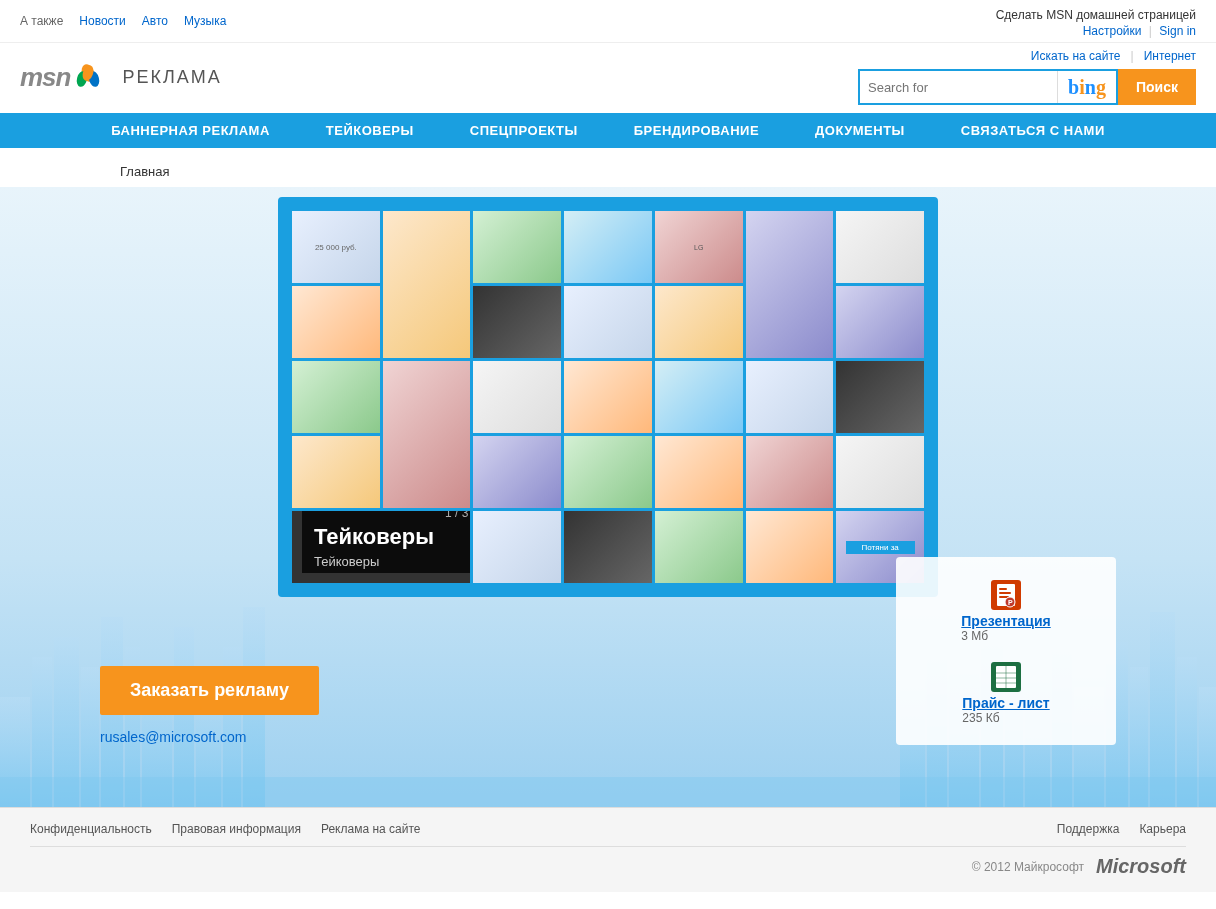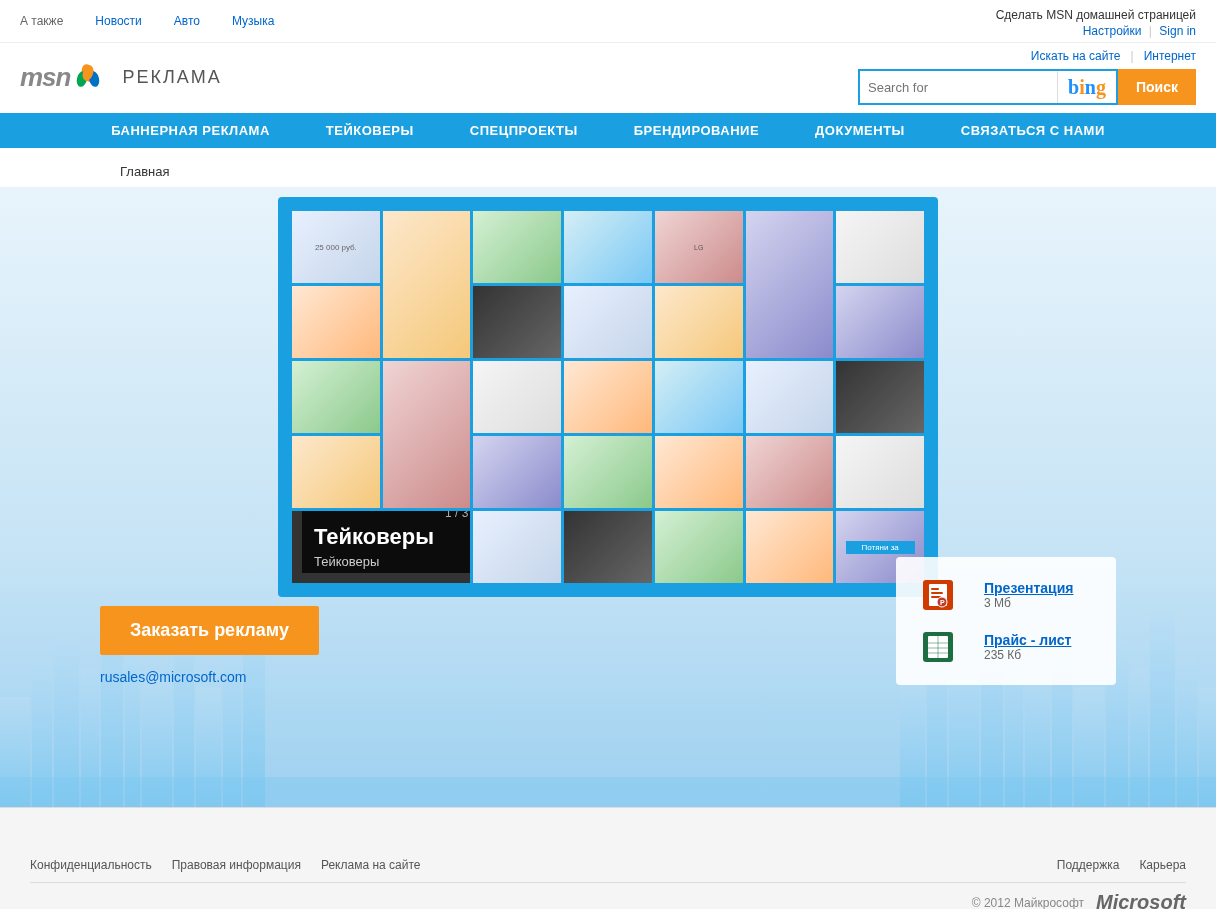--- a/index.html
+++ b/index.html
@@ -8,21 +8,21 @@
     
     .top-bar {
       display: flex;
       justify-content: space-between;
       align-items: flex-start;
       padding: 8px 20px 4px 20px;
       border-bottom: 1px solid #eee;
     }
     .top-left-links {
       display: flex;
-      gap: 32px;
+      gap: 16px;
       align-items: center;
       padding-top: 6px;
     }
     .top-left-links span {
       color: #666;
       font-size: 12px;
     }
     .top-left-links a {
       color: #0066cc;
       font-size: 12px;
@@ -282,23 +282,24 @@
       background: rgba(255,255,255,0.9);
       padding: 16px 24px;
       border-radius: 4px;
       z-index: 10;
       position: relative;
       min-width: 220px;
     }
     .download-item {
       display: flex;
       align-items: center;
-      gap: 28px;
+      gap: 0;
       cursor: pointer;
       padding: 4px 0;
+      flex-direction: column;
     }
     .download-icon {
       width: 36px;
       height: 36px;
       display: flex;
       align-items: center;
       justify-content: center;
       font-size: 24px;
       flex-shrink: 0;
     }
@@ -317,21 +318,20 @@
     .footer {
       background: #f5f5f5;
       border-top: 1px solid #ddd;
       padding: 14px 30px;
     }
     .footer-top {
       display: flex;
       justify-content: space-between;
       align-items: center;
       margin-bottom: 10px;
-      margin-top: 36px;
     }
     .footer-links {
       display: flex;
       gap: 20px;
     }
     .footer-links a {
       color: #555;
       font-size: 12px;
       text-decoration: none;
     }

